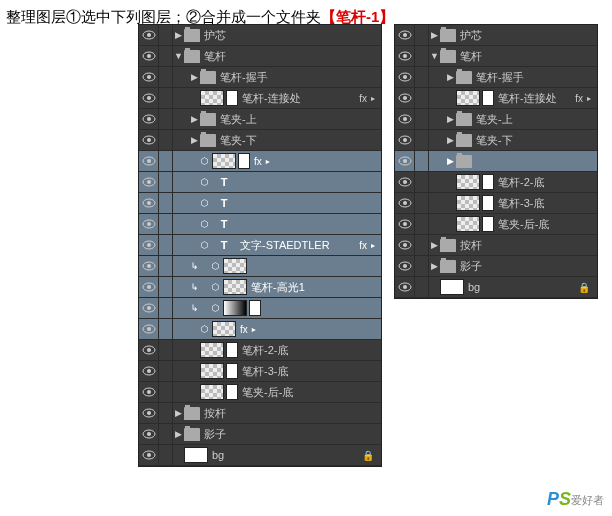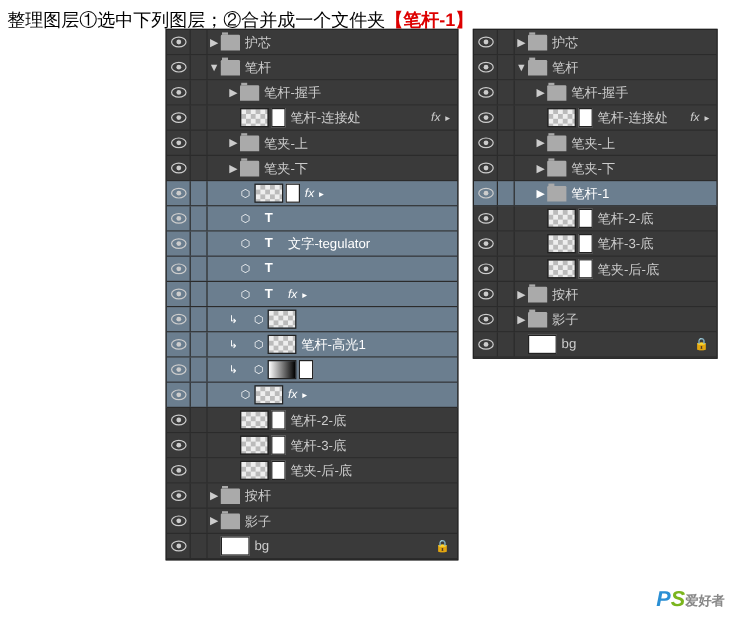--- a/index.html
+++ b/index.html
@@ -18,29 +18,29 @@
 .folder-icon { width: 16px; height: 13px; background: #aaa; border-radius: 1px 1px 0 0; margin-right: 4px; flex-shrink: 0; position: relative; }
 .folder-icon::before { content: ''; position: absolute; top: -2px; left: 1px; width: 5px; height: 2px; background: #aaa; }
 .thumb { width: 24px; height: 16px; background: #888; border: 1px solid #222; margin-right: 4px; flex-shrink: 0; }
 .thumb.white { background: #fff; }
 .thumb.checker { background: repeating-conic-gradient(#bbb 0 25%, #eee 0 50%) 0 0/8px 8px; }
 .thumb.gradient { background: linear-gradient(to right, #fff, #000); }
 .mask-thumb { width: 12px; height: 16px; background: #fff; border: 1px solid #222; margin-left: -2px; margin-right: 4px; flex-shrink: 0; }
 .type-icon { width: 24px; height: 16px; display: flex; align-items: center; justify-content: center; color: #ccc; font-size: 11px; font-weight: bold; margin-right: 4px; flex-shrink: 0; }
 .row.sel .type-icon { color: #fff; }
 .label { flex: 1; white-space: nowrap; overflow: hidden; }
-.fx { margin-right: 4px; font-style: italic; font-size: 10px; color: #ccc; }
+.fx { margin-right: 4px; font-size: 10px; color: #ccc; }
 .row.sel .fx { color: #fff; }
 .fx-arrow { margin-right: 6px; font-size: 8px; }
 .lock { margin-right: 6px; margin-left: auto; font-size: 10px; }
 .link { font-size: 9px; margin-right: 3px; width: 9px; text-align: center; flex-shrink: 0; }
 .watermark { position: absolute; right: 8px; bottom: 6px; font-size: 18px; font-weight: bold; font-style: italic; }
 .watermark .p { color: #2a8fd4; }
 .watermark .s { color: #7ab51d; }
-.watermark .cn { font-size: 11px; color: #888; font-style: normal; font-weight: bold; vertical-align: middle; }
+.watermark .cn { font-size: 11px; color: #888; font-style: normal; font-weight: normal; vertical-align: middle; }
 .eye svg { width: 14px; height: 10px; }
 </style>
 </head>
 <body>
 
 <div class="instruction">
   <span>整理图层①选中下列图层；②合并成一个文件夹</span><span class="red">【笔杆-1】</span>
 </div>
 
 <div class="panel panel-left" id="panel-left">
@@ -159,21 +159,20 @@
         <svg viewBox="0 0 14 10">
           <ellipse cx="7" cy="5" rx="6" ry="4" fill="none" stroke="#ccc" stroke-width="1"></ellipse>
           <circle cx="7" cy="5" r="2" fill="#ccc"></circle>
         </svg>
       </div>
       <div class="chain-col"></div>
       <div class="indent" style="width: 16px;"></div>
       <div class="arrow"></div>
       <div class="link">⬡</div>
       <div class="type-icon">T</div>
-      <div class="label">文字-tegulator</div>
     </div>
     <div class="row sel">
       <div class="eye">
         <svg viewBox="0 0 14 10">
           <ellipse cx="7" cy="5" rx="6" ry="4" fill="none" stroke="#ccc" stroke-width="1"></ellipse>
           <circle cx="7" cy="5" r="2" fill="#ccc"></circle>
         </svg>
       </div>
       <div class="chain-col"></div>
       <div class="indent" style="width: 16px;"></div>
@@ -186,20 +185,21 @@
         <svg viewBox="0 0 14 10">
           <ellipse cx="7" cy="5" rx="6" ry="4" fill="none" stroke="#ccc" stroke-width="1"></ellipse>
           <circle cx="7" cy="5" r="2" fill="#ccc"></circle>
         </svg>
       </div>
       <div class="chain-col"></div>
       <div class="indent" style="width: 16px;"></div>
       <div class="arrow"></div>
       <div class="link">⬡</div>
       <div class="type-icon">T</div>
+      <div class="label">文字-STAEDTLER</div>
       <div class="fx">fx</div>
       <div class="fx-arrow">▸</div>
     </div>
     <div class="row sel">
       <div class="eye">
         <svg viewBox="0 0 14 10">
           <ellipse cx="7" cy="5" rx="6" ry="4" fill="none" stroke="#ccc" stroke-width="1"></ellipse>
           <circle cx="7" cy="5" r="2" fill="#ccc"></circle>
         </svg>
       </div>
@@ -424,21 +424,20 @@
       <div class="eye">
         <svg viewBox="0 0 14 10">
           <ellipse cx="7" cy="5" rx="6" ry="4" fill="none" stroke="#ccc" stroke-width="1"></ellipse>
           <circle cx="7" cy="5" r="2" fill="#ccc"></circle>
         </svg>
       </div>
       <div class="chain-col"></div>
       <div class="indent" style="width: 16px;"></div>
       <div class="arrow">▶</div>
       <div class="folder-icon"></div>
-      <div class="label">笔杆-1</div>
     </div>
     <div class="row">
       <div class="eye">
         <svg viewBox="0 0 14 10">
           <ellipse cx="7" cy="5" rx="6" ry="4" fill="none" stroke="#ccc" stroke-width="1"></ellipse>
           <circle cx="7" cy="5" r="2" fill="#ccc"></circle>
         </svg>
       </div>
       <div class="chain-col"></div>
       <div class="indent" style="width: 16px;"></div>

